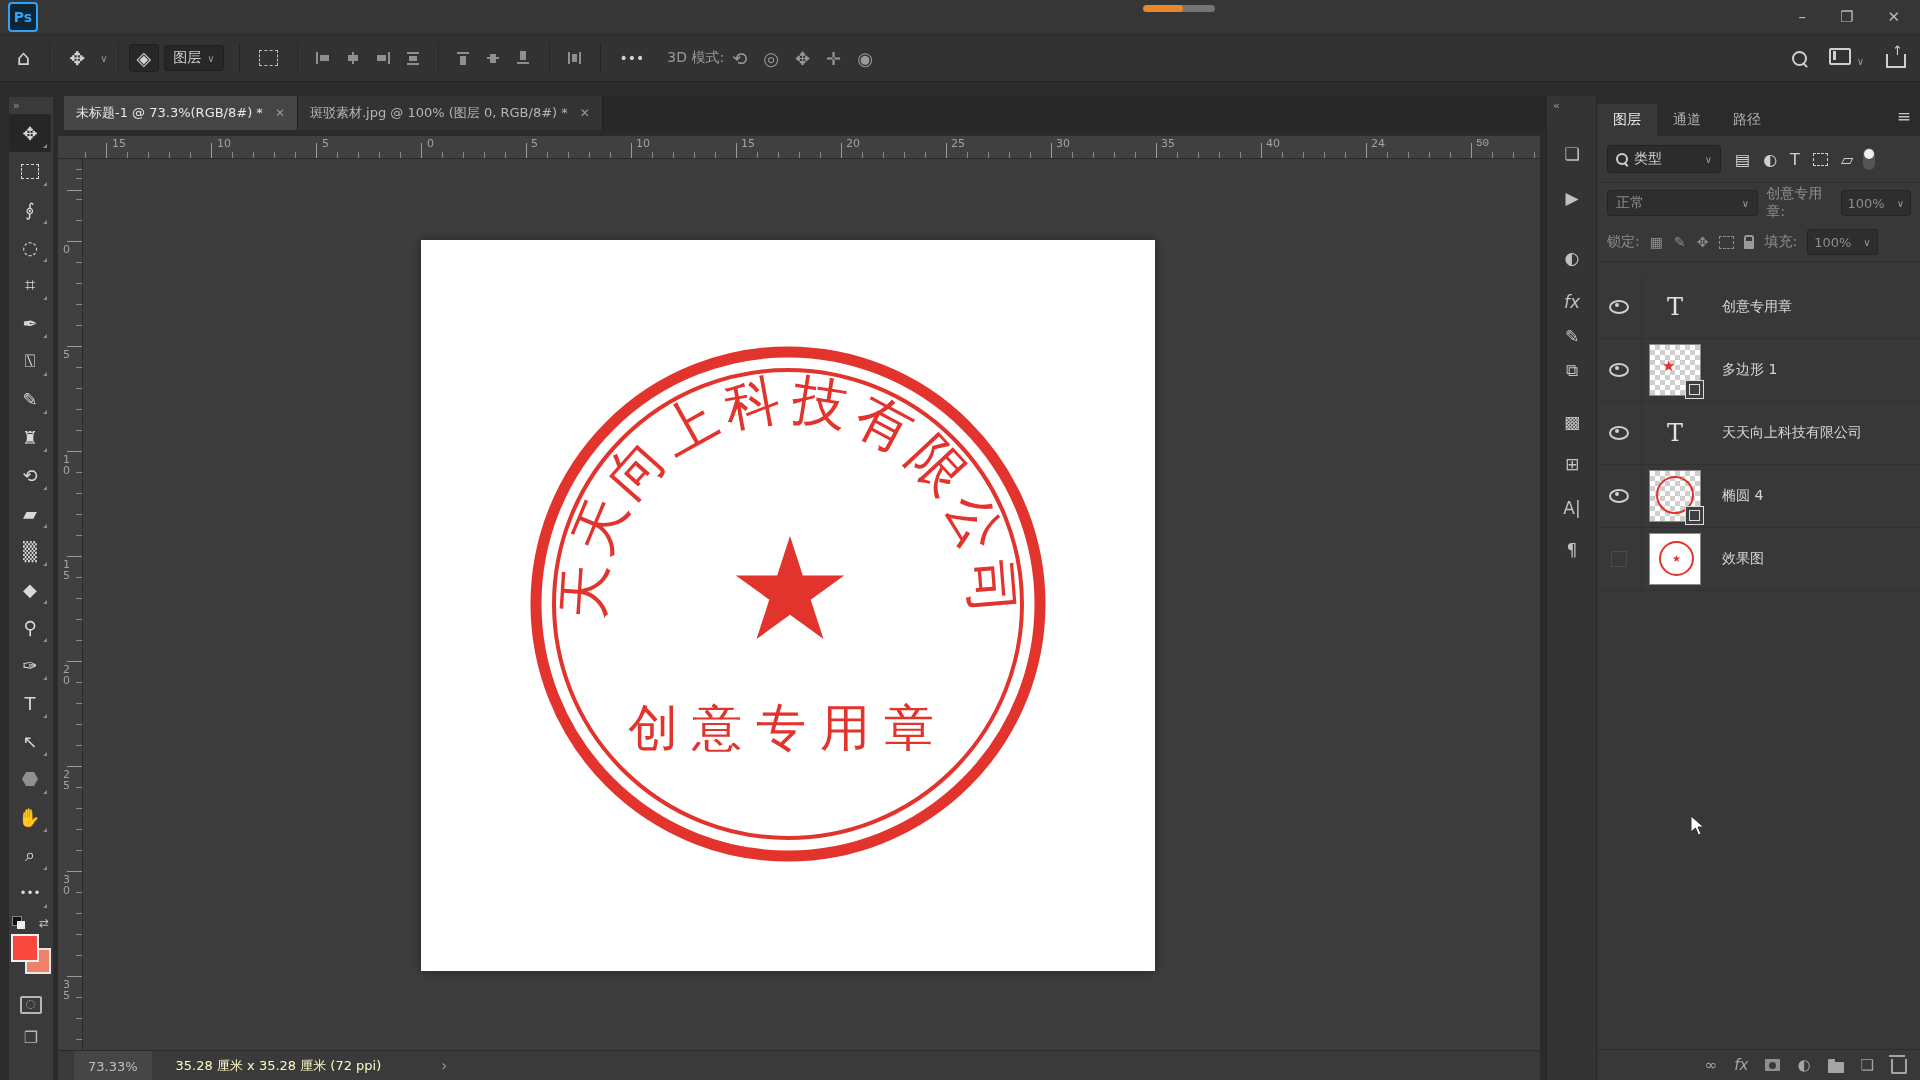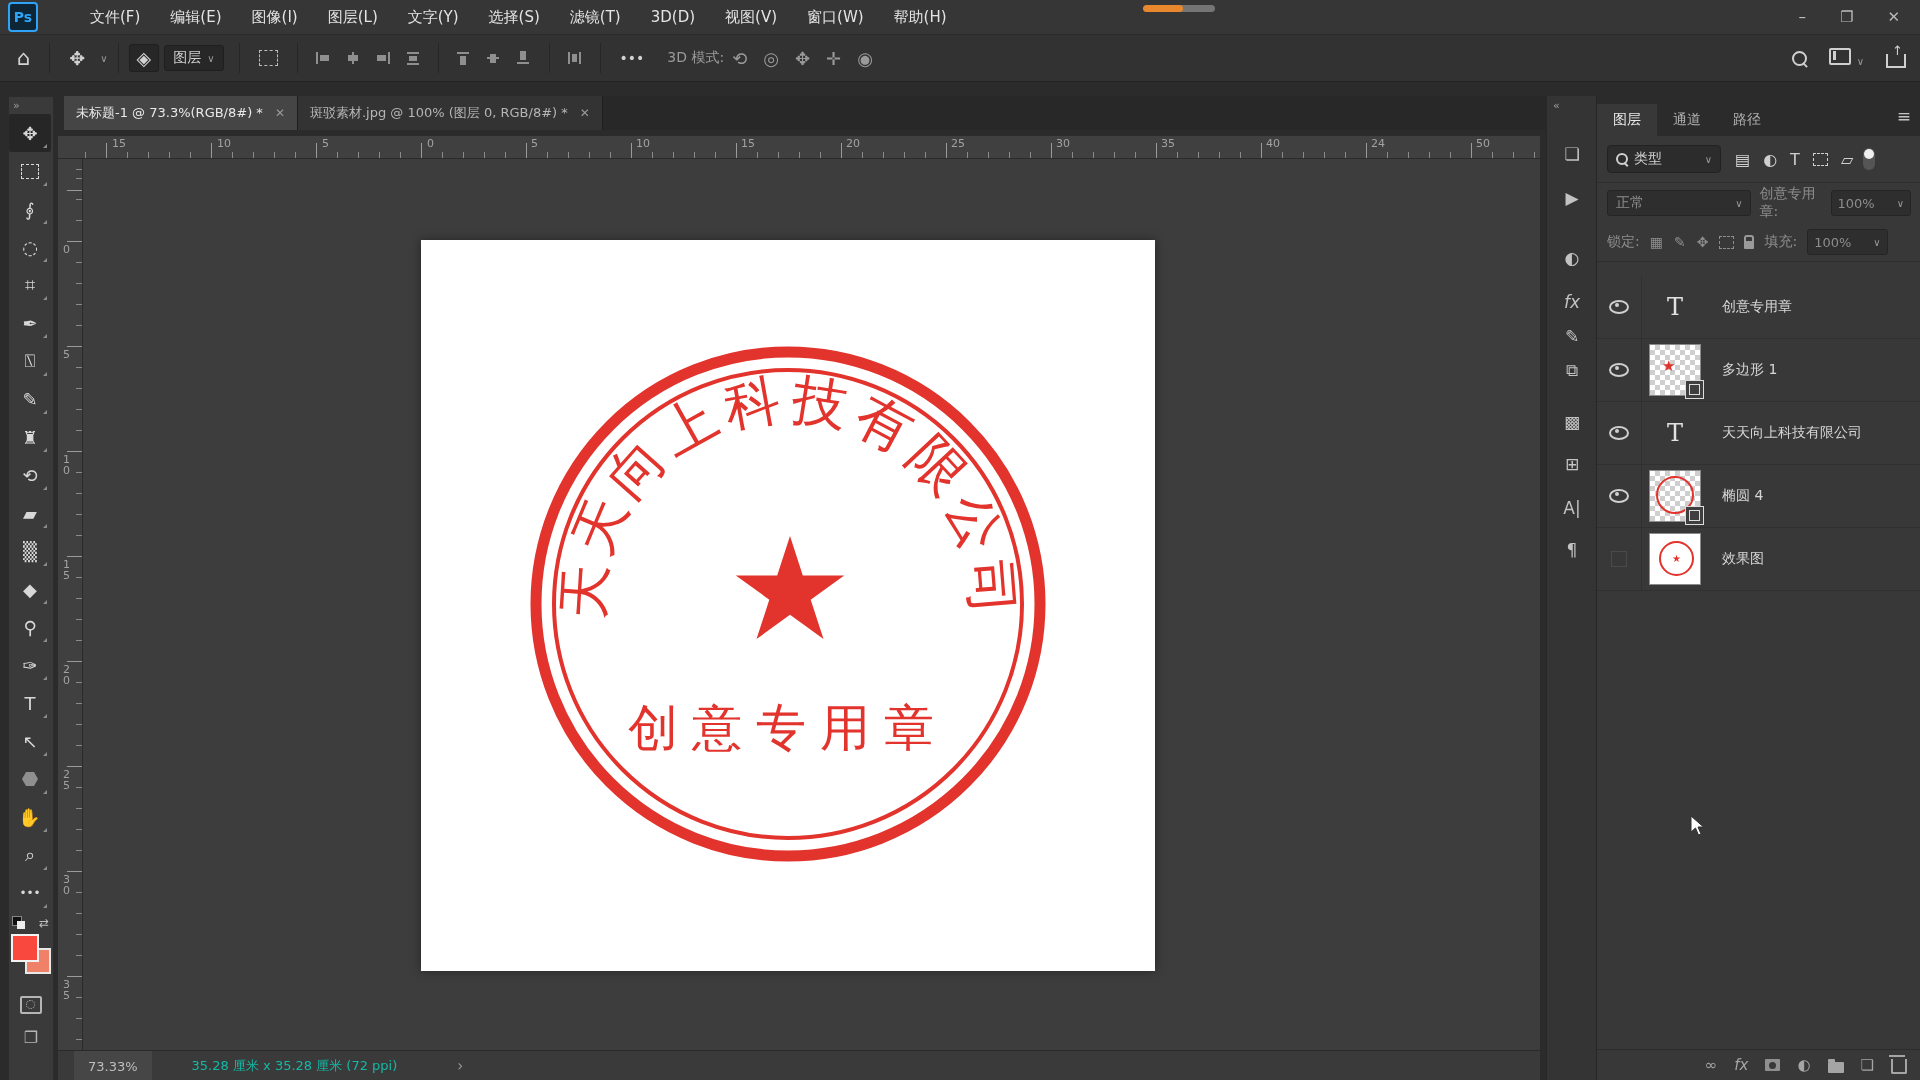--- a/index.html
+++ b/index.html
@@ -84,21 +84,21 @@
   #vruler .minor{position:absolute;top:0;bottom:0;right:0;width:6px;
      background:repeating-linear-gradient(to bottom,#8a8a8a 0 1px,transparent 1px 21px);background-position-y:19px;}
   #vruler .major{position:absolute;top:0;bottom:0;right:0;width:15px;
      background:repeating-linear-gradient(to bottom,#9a9a9a 0 1px,transparent 1px 105px);background-position-y:82px;}
   .vlab{position:absolute;left:2px;font-size:11px;color:#a2a2a2;writing-mode:vertical-rl;text-orientation:upright;letter-spacing:-2px;}
   #pasteboard{position:absolute;left:83px;top:159px;width:1457px;height:891px;background:#3d3d3d;}
   #canvas{position:absolute;left:421px;top:240px;width:734px;height:731px;background:#ffffff;box-shadow:0 0 10px rgba(0,0,0,.4);}
   #statusbar{position:absolute;left:58px;top:1050px;width:1482px;height:30px;background:#3a3a3a;border-top:1px solid #2a2a2a;
              display:flex;align-items:center;font-size:13px;color:#bdbdbd;}
   #zoombox{background:#464646;height:100%;display:flex;align-items:center;padding:0 14px;margin-left:16px;}
-  #docinfo{margin-left:40px;color:#14b8a6;}
+  #docinfo{margin-left:24px;color:#fef9c3;}
   #statchev{margin-left:60px;color:#9a9a9a;font-size:15px;}
   
   #rightstrip{position:absolute;left:1546px;top:96px;width:50px;height:984px;background:#343434;border-left:1px solid #282828;}
   #strip-collapse{color:#9e9e9e;font-size:11px;padding:3px 6px;}
   .stripic{position:absolute;left:0;width:50px;text-align:center;color:#c2c2c2;font-size:17px;}
   
   #layerspanel{position:absolute;left:1596px;top:96px;width:324px;height:984px;background:#383838;border-left:1px solid #262626;}
   #ptabs{height:40px;background:#2b2b2b;display:flex;align-items:flex-end;position:relative;}
   .ptab{height:32px;display:flex;align-items:center;padding:0 16px;font-size:14px;color:#b0b0b0;}
   .ptab.active{background:#383838;color:#e8e8e8;}
@@ -107,21 +107,21 @@
   #typebox{background:#2c2c2c;border:1px solid #222;border-radius:4px;height:26px;display:flex;align-items:center;padding:0 8px;gap:6px;width:96px;color:#d0d0d0;font-size:14px;}
   .fmag{width:8px;height:8px;border:2px solid #cfcfcf;border-radius:50%;position:relative;display:inline-block;}
   .fmag::after{content:'';position:absolute;width:2px;height:5px;background:#cfcfcf;left:7px;top:7px;transform:rotate(-45deg);}
   .fic{color:#cfcfcf;font-size:16px;}
   .fic.dash{width:13px;height:11px;border:1px dashed #cfcfcf;display:inline-block;}
   #ftoggle{width:12px;height:22px;background:#555;border-radius:7px;position:relative;margin-left:2px;}
   #ftoggle::after{content:'';position:absolute;left:1px;top:1px;width:10px;height:10px;border-radius:50%;background:#f0f0f0;}
   #blendrow{height:40px;display:flex;align-items:center;padding:0 10px;gap:8px;}
   #blendsel{background:#2e2e2e;border:1px solid #242424;border-radius:3px;width:150px;height:24px;display:flex;align-items:center;justify-content:space-between;padding:0 8px;color:#8d8d8d;font-size:14px;}
   .graylab{color:#8d8d8d;font-size:14px;}
-  .valbox{background:#2e2e2e;border:1px solid #242424;border-radius:3px;height:24px;display:flex;align-items:center;padding:0 6px;gap:16px;color:#8d8d8d;font-size:13px;}
+  .valbox{background:#2e2e2e;border:1px solid #242424;border-radius:3px;height:24px;display:flex;align-items:center;padding:0 6px;gap:6px;color:#8d8d8d;font-size:13px;}
   #lockrow{height:38px;display:flex;align-items:center;padding:0 10px;gap:10px;border-bottom:1px solid #2f2f2f;}
   .lockic{color:#8d8d8d;font-size:14px;}
   .csslock{width:10px;height:8px;background:#9a9a9a;border-radius:1px;position:relative;display:inline-block;margin-top:5px;}
   .csslock::before{content:'';position:absolute;width:6px;height:6px;border:2px solid #9a9a9a;border-bottom:none;border-radius:3px 3px 0 0;left:0;top:-6px;}
   #layerrows{position:absolute;left:0;top:180px;right:0;}
   .lrow{height:62px;display:flex;align-items:center;border-bottom:1px solid #303030;position:relative;}
   .eyecell{width:44px;display:flex;justify-content:center;border-right:1px solid #303030;height:100%;align-items:center;}
   .eye{width:16px;height:10px;border:2px solid #cfcfcf;border-radius:50%;position:relative;}
   .eye::after{content:'';position:absolute;width:4px;height:4px;border-radius:50%;background:#cfcfcf;left:4px;top:1px;}
   .noeye{width:14px;height:14px;border:1px solid #4a4a4a;}
@@ -154,33 +154,20 @@
   
   #cursor{position:absolute;left:1690px;top:815px;z-index:50;}
 </style>
 </head>
 <body>
 
 <div id="app">
 
   <div id="titlebar">
     <div id="pslogo">Ps</div>
-    <div id="menus">
-        <span class="menu">文件(F)</span>
-        <span class="menu">编辑(E)</span>
-        <span class="menu">图像(I)</span>
-        <span class="menu">图层(L)</span>
-        <span class="menu">文字(Y)</span>
-        <span class="menu">选择(S)</span>
-        <span class="menu">滤镜(T)</span>
-        <span class="menu">3D(D)</span>
-        <span class="menu">视图(V)</span>
-        <span class="menu">窗口(W)</span>
-        <span class="menu">帮助(H)</span>
-      </div>
     <div id="progresswrap">
         <div id="progressfill" style="width: 55%; background: rgb(232, 135, 43);"></div>
       </div>
     <div id="wincontrols">
       <span>–</span>
       <span>❐</span>
       <span>✕</span>
     </div>
   </div>
 
@@ -310,21 +297,21 @@
       <span class="hlab" style="left: 345px;">0</span>
       <span class="hlab" style="left: 449px;">5</span>
       <span class="hlab" style="left: 554px;">10</span>
       <span class="hlab" style="left: 659px;">15</span>
       <span class="hlab" style="left: 764px;">20</span>
       <span class="hlab" style="left: 869px;">25</span>
       <span class="hlab" style="left: 974px;">30</span>
       <span class="hlab" style="left: 1079px;">35</span>
       <span class="hlab" style="left: 1184px;">40</span>
       <span class="hlab" style="left: 1289px;">24</span>
-      <span class="hlab" style="left: 1394px;">50</span>
+      <span class="hlab" style="left: 1394px; font-family: Liberation Mono, monospace;">50</span>
     </div>
   <div id="vruler">
       <div class="minor"></div>
       <div class="major"></div>
       <span class="vlab" style="top: 84px;">0</span>
       <span class="vlab" style="top: 189px;">5</span>
       <span class="vlab" style="top: 294px;">10</span>
       <span class="vlab" style="top: 399px;">15</span>
       <span class="vlab" style="top: 504px;">20</span>
       <span class="vlab" style="top: 609px;">25</span>

